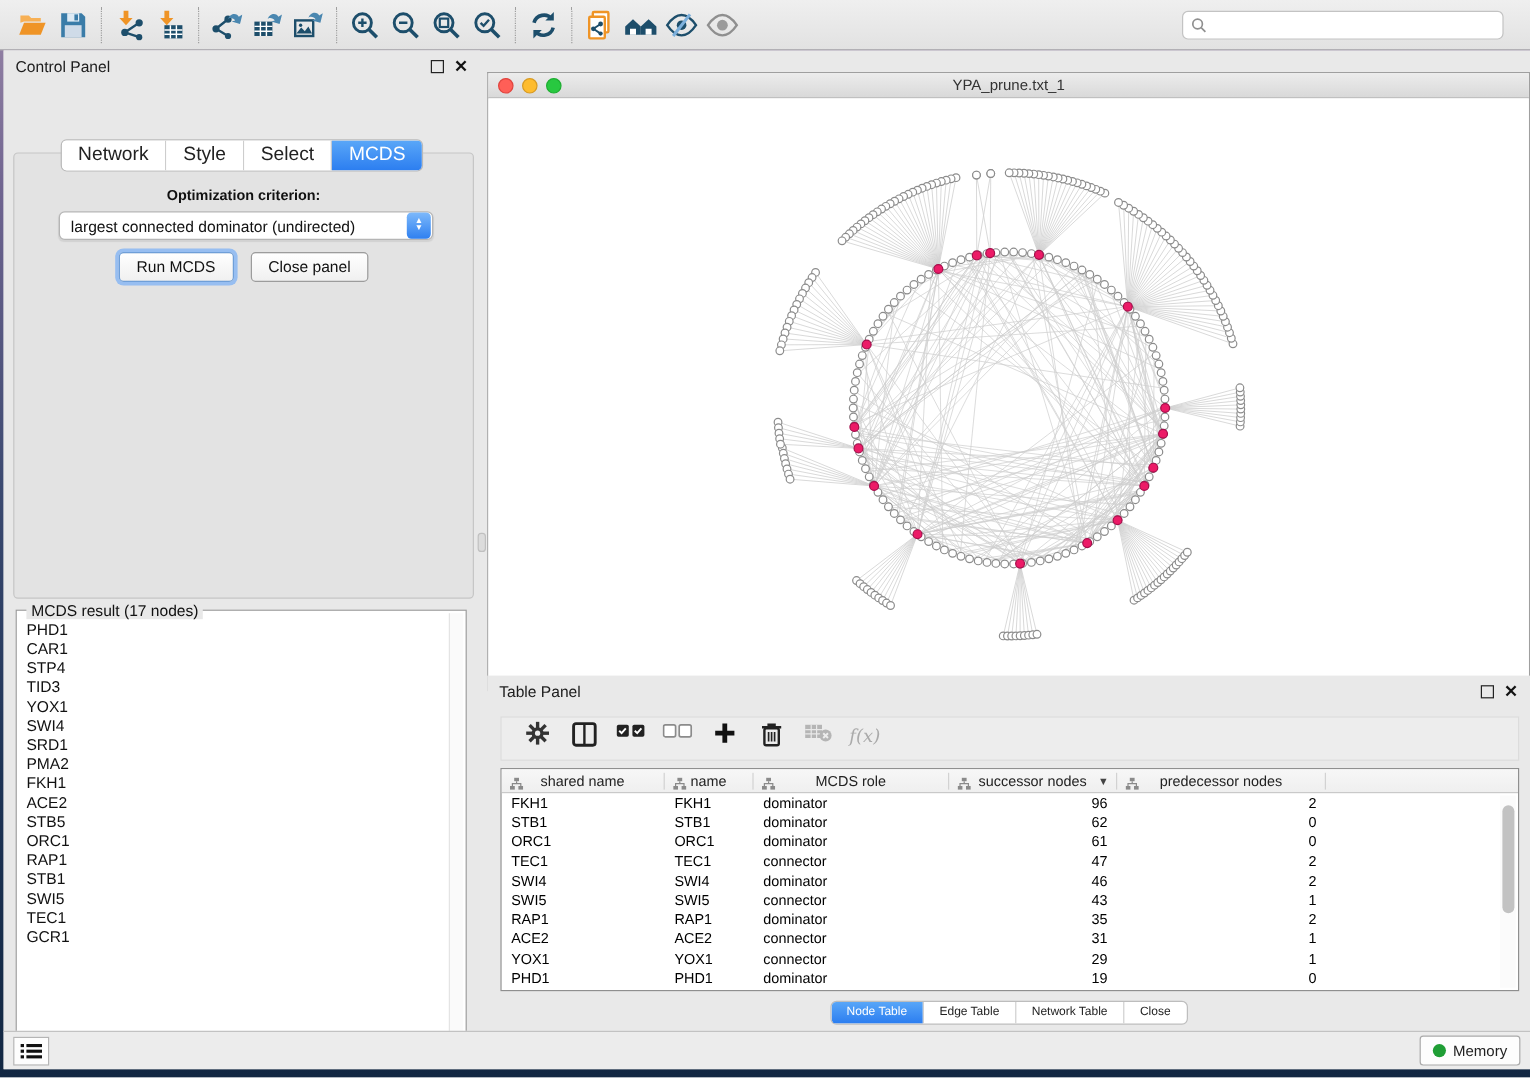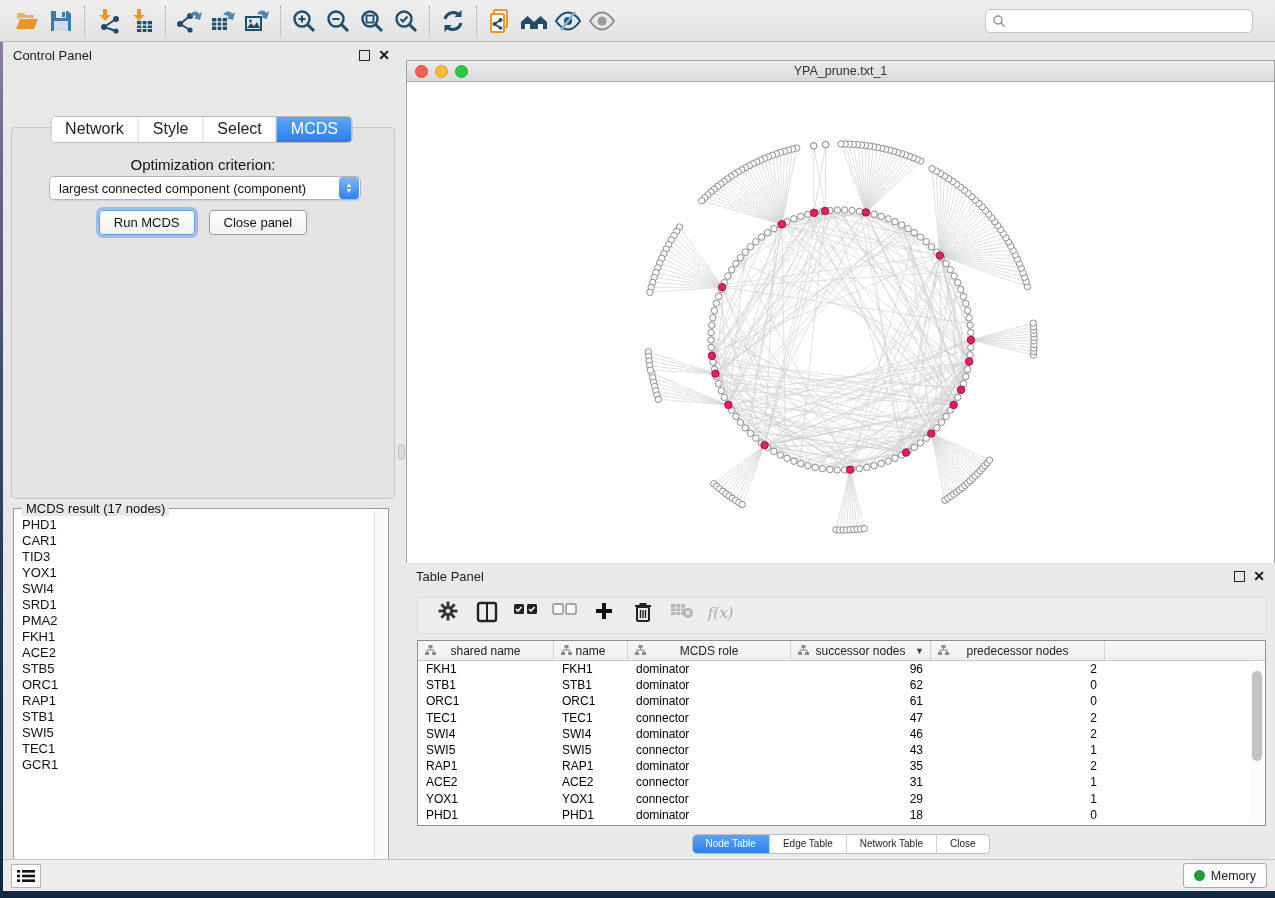--- a/index.html
+++ b/index.html
@@ -33,21 +33,21 @@
 
   .cp-inner { position:absolute; left:8px; top:85px; width:384px; height:372px;
     background:#e3e3e3; border:1px solid #c6c6c6; border-radius:4px; }
 
   .seg-tabs { position:absolute; top:74px; left:50%; transform:translateX(-50%); display:flex;
     background:#fff; border:1px solid #b9b9b9; border-radius:5px; overflow:hidden; z-index:5; }
   .seg-tab { padding:3px 14px 4px; font-size:16px; color:#222; cursor:pointer; border-right:1px solid #c9c9c9; background:#fff; }
   .seg-tab:last-child { border-right:none; }
   .seg-tab.active { background:linear-gradient(#5aa7f8,#2c7ef0); color:#fff; }
 
-  .opt-label { position:absolute; top:28px; width:100%; text-align:center; font-size:15px; color:#111; }
+  .opt-label { position:absolute; top:28px; width:100%; text-align:center; font-size:12px; color:#111;font-weight:bold; }
   .dropdown { position:absolute; left:37px; top:48px; width:312px; height:24px; background:#fff;
     border:1px solid #b5b5b5; border-radius:5px; display:flex; align-items:center; cursor:pointer;
     box-shadow:0 1px 1px rgba(0,0,0,.08); }
   .dropdown .dd-value { flex:1; padding-left:9px; font-size:13px; color:#111; white-space:nowrap; }
   .dd-stepper { width:20px; height:22px; margin-right:1px; border-radius:4px;
     background:linear-gradient(#7db9fb,#2f80f0); display:flex; flex-direction:column; align-items:center; justify-content:center; color:#fff; }
   .dd-stepper span { font-size:7px; line-height:6px; }
 
   .btn-row { position:absolute; top:82px; width:100%; display:flex; justify-content:center; gap:14px; }
   .btn { background:linear-gradient(#ffffff,#f0f0f0); border:1px solid #9c9c9c; border-radius:4px;
@@ -81,21 +81,21 @@
   
   .table-panel { position:absolute; left:406px; top:563px; width:869px; height:296px; background:#e9e9e9; }
   .tp-toolbar { position:absolute; left:11px; top:34px; right:9px; height:37px;
     background:#ededed; border:1px solid #dcdcdc; display:flex; align-items:center; gap:9px; padding-left:15px; }
   .tp-tool { width:30px; height:30px; display:flex; align-items:flex-start; justify-content:center; cursor:pointer; }
   .tp-tool.disabled { cursor:default; }
 
   .tp-table { position:absolute; left:11px; top:77px; right:9px; height:186px;
     background:#fff; border:1px solid #8f8f8f; overflow:hidden; }
   .tp-header { display:flex; height:20px; background:linear-gradient(#f7f7f7,#efefef);
-    border-bottom:1px solid #c9c9c9; }
+    border-bottom:1px solid #c9c9c9;align-items:center; }
   .tp-hcell { position:relative; border-right:1px solid #d2d2d2; display:flex; align-items:center;
     justify-content:center; font-size:12px; color:#222; cursor:pointer; }
   .tp-hcell .hicon { position:absolute; left:7px; top:4px; }
   .tp-hcell .sort { position:absolute; right:6px; font-size:9px; color:#444; }
   .tp-body { position:relative; }
   .tp-row { display:flex; height:16.2px; align-items:center; cursor:default; }
   .tp-cell { font-size:12px; color:#000; padding:0 8px; white-space:nowrap; overflow:hidden; }
   .tp-cell.num { text-align:right; }
   .tp-scrollbar { position:absolute; top:22px; bottom:2px; right:2px; width:13px; background:#fbfbfb; }
   .tp-thumb { position:absolute; top:8px; left:1.5px; width:10px; height:90px; background:#c2c2c2; border-radius:6px; cursor:pointer; }
@@ -270,21 +270,21 @@
       <span class="panel-title">Control Panel</span>
       <span class="panel-ctrls">
         <span class="float-box"></span>
         <span class="close-x">✕</span>
       </span>
     </div>
 
     <div class="cp-inner">
       <div class="opt-label">Optimization criterion:</div>
       <div class="dropdown">
-        <span class="dd-value">largest connected component (component)</span>
+        <span class="dd-value">largest connected dominator (undirected)</span>
         <span class="dd-stepper">
             <span>▲</span>
             <span>▼</span>
           </span>
       </div>
       <div class="btn-row">
         <button class="btn focused">Run MCDS</button>
         <button class="btn">Close panel</button>
       </div>
     </div>
@@ -294,20 +294,21 @@
         <div class="seg-tab">Style</div>
         <div class="seg-tab">Select</div>
         <div class="seg-tab active">MCDS</div>
       </div>
 
     <div class="mcds-box">
       <span class="mcds-legend">MCDS result (17 nodes)</span>
       <div class="mcds-list" id="mcds-list">
           <div class="mcds-item">PHD1</div>
           <div class="mcds-item">CAR1</div>
+          <div class="mcds-item">STP4</div>
           <div class="mcds-item">TID3</div>
           <div class="mcds-item">YOX1</div>
           <div class="mcds-item">SWI4</div>
           <div class="mcds-item">SRD1</div>
           <div class="mcds-item">PMA2</div>
           <div class="mcds-item">FKH1</div>
           <div class="mcds-item">ACE2</div>
           <div class="mcds-item">STB5</div>
           <div class="mcds-item">ORC1</div>
           <div class="mcds-item">RAP1</div>
@@ -1237,21 +1238,21 @@
             <div class="tp-cell" style="width: 136px;">YOX1</div>
             <div class="tp-cell" style="width: 74px;">YOX1</div>
             <div class="tp-cell" style="width: 163px;">connector</div>
             <div class="tp-cell num" style="width: 140px;">29</div>
             <div class="tp-cell num" style="width: 174px;">1</div>
           </div>
           <div class="tp-row">
             <div class="tp-cell" style="width: 136px;">PHD1</div>
             <div class="tp-cell" style="width: 74px;">PHD1</div>
             <div class="tp-cell" style="width: 163px;">dominator</div>
-            <div class="tp-cell num" style="width: 140px;">18</div>
+            <div class="tp-cell num" style="width: 140px;">19</div>
             <div class="tp-cell num" style="width: 174px;">0</div>
           </div>
         </div>
       <div class="tp-scrollbar">
         <div class="tp-thumb"></div>
       </div>
     </div>
 
     <div class="tp-tabs" id="tp-tabs">
         <div class="tp-tab active">Node Table</div>

